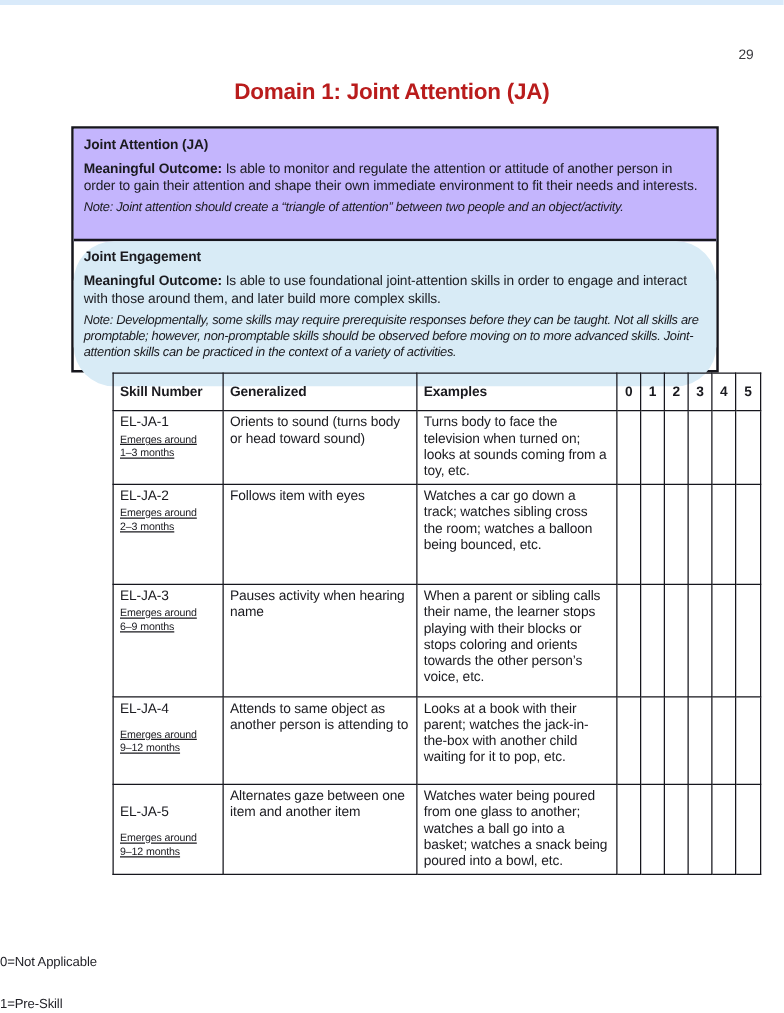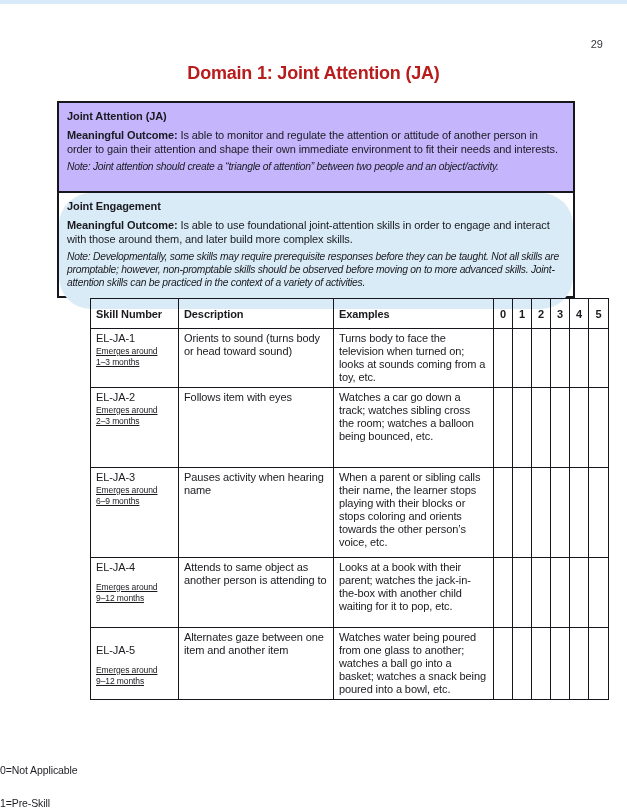--- a/index.html
+++ b/index.html
@@ -105,21 +105,21 @@
     <col style="width:19px">
       <col style="width:19px">
       <col style="width:19px">
     <col style="width:19px">
       <col style="width:19px">
       <col style="width:20px">
   </colgroup>
   <tbody>
       <tr style="height:30px">
     <th>Skill Number</th>
-    <th>Description</th>
+    <th>Generalized</th>
     <th>Examples</th>
     <th class="score">0</th>
     <th class="score">1</th>
     <th class="score">2</th>
     <th class="score">3</th>
     <th class="score">4</th>
     <th class="score">5</th>
   </tr>
   <tr style="height:52px">
     <td>

